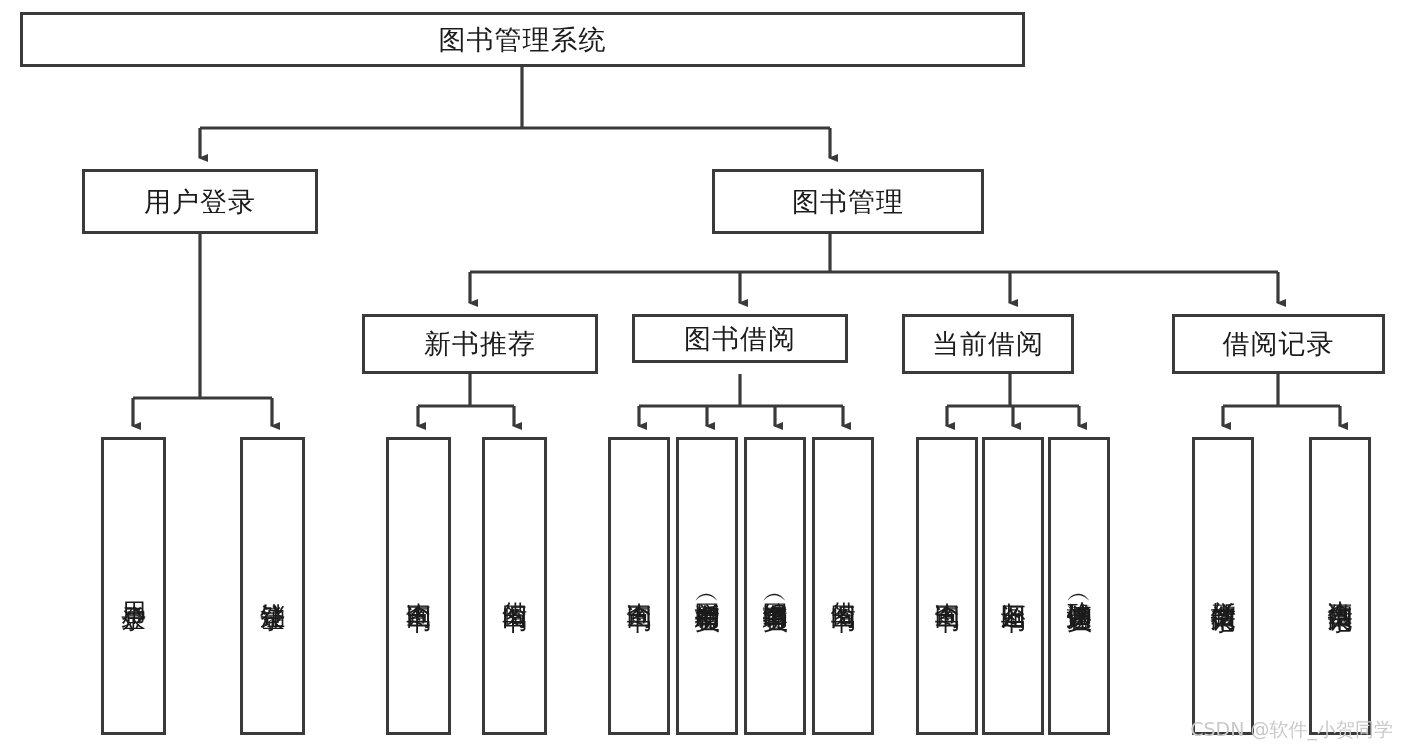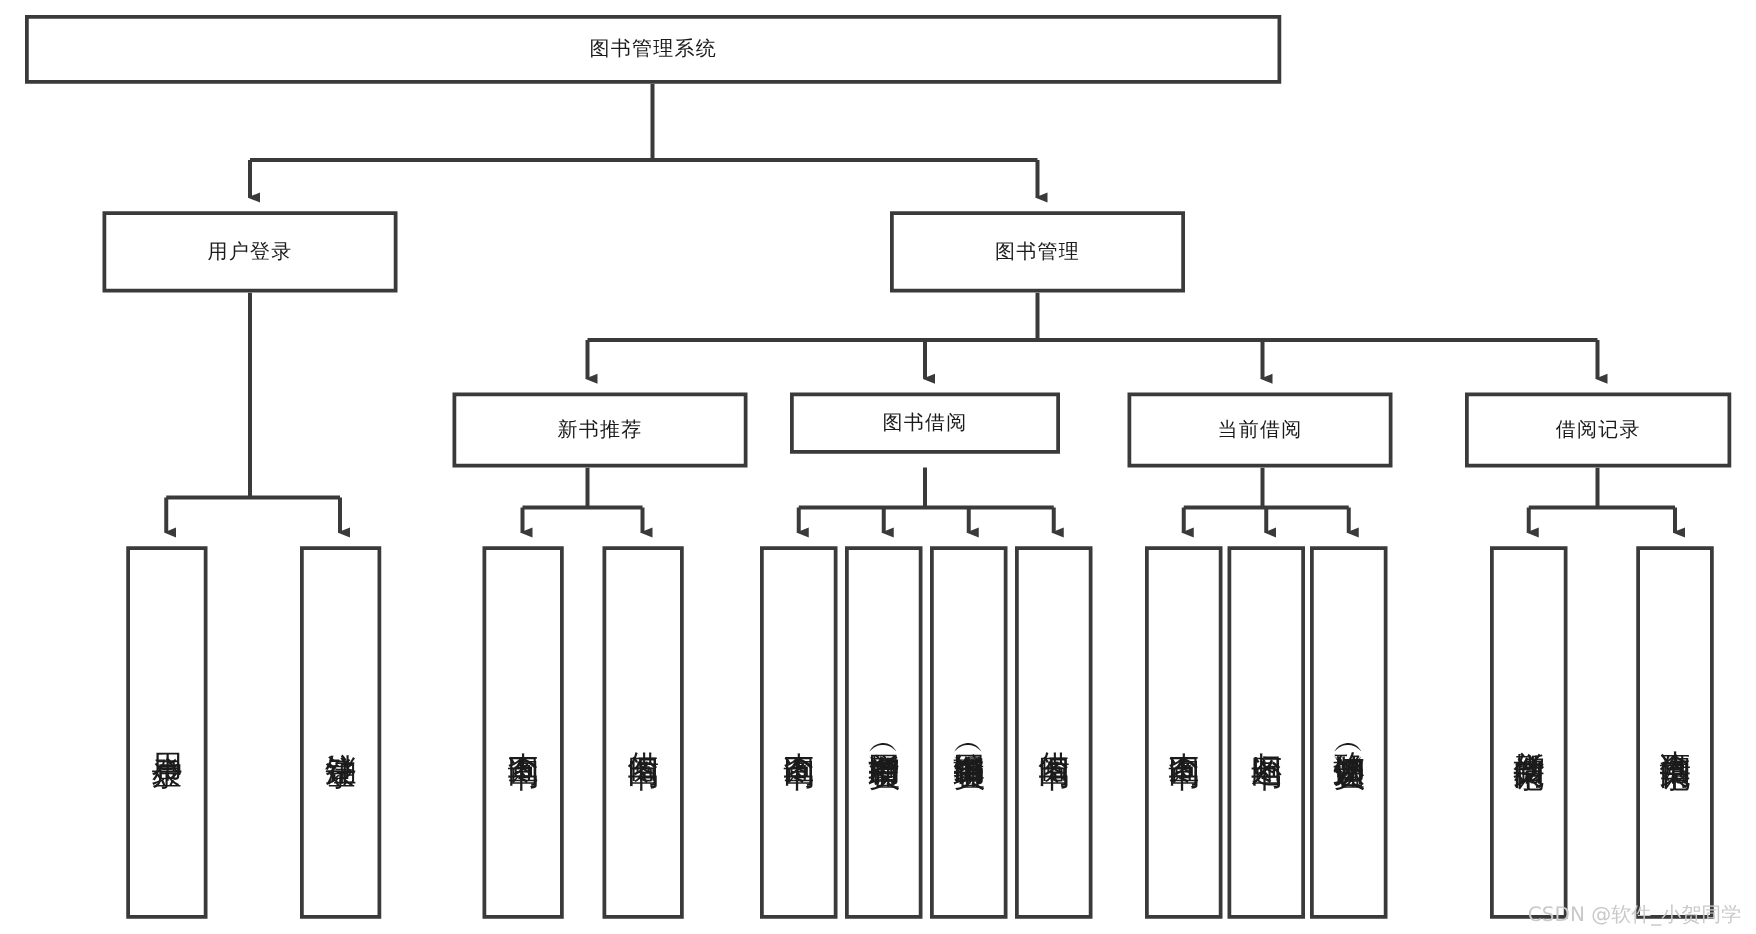--- a/index.html
+++ b/index.html
@@ -22,21 +22,21 @@
     box-sizing: border-box;
     border: 3px solid #3a3a3a;
     background: #ffffff;
     display: flex;
     align-items: center;
     justify-content: center;
     color: #1b1b1b;
     line-height: 1.18;
   }
   .node.h {
-    font-size: 16px;
+    font-size: 27px;
     letter-spacing: 1px;
   }
   .node.v {
     writing-mode: vertical-rl;
     text-orientation: upright;
     font-size: 25px;
     letter-spacing: 2px;
     padding: 6px 0;
     white-space: nowrap;
   }
@@ -48,21 +48,21 @@
     left: 0;
     top: 0;
     width: 1405px;
     height: 747px;
     pointer-events: none;
   }
   .watermark {
     position: absolute;
     right: 12px;
     bottom: 4px;
-    font-size: 16px;
+    font-size: 19px;
     color: #c9c9c9;
     white-space: nowrap;
     font-family: "DejaVu Sans", "Liberation Sans", sans-serif;
   }
 </style>
 </head>
 <body>
 
 <div id="canvas">
 
@@ -116,31 +116,31 @@
     </g>
   </svg>
 
   <div class="node h" style="left:20px; top:12px; width:1005px; height:55px;">
     <span>图书管理系统</span>
   </div>
 
   <div class="node h" style="left:82px; top:169px; width:236px; height:65px;">
     <span>用户登录</span>
   </div>
-  <div class="node h" style="left:712px; top:169px; width:236px; height:65px;">
+  <div class="node h" style="left:712px; top:169px; width:272px; height:65px;">
     <span>图书管理</span>
   </div>
 
   <div class="node h" style="left:362px; top:314px; width:236px; height:60px;">
     <span>新书推荐</span>
   </div>
   <div class="node h" style="left:632px; top:314px; width:216px; height:49px;">
     <span>图书借阅</span>
   </div>
-  <div class="node h" style="left:902px; top:314px; width:212px; height:60px;">
+  <div class="node h" style="left:902px; top:314px; width:172px; height:60px;">
     <span>当前借阅</span>
   </div>
   <div class="node h" style="left:1172px; top:314px; width:213px; height:60px;justify-content:center;">
     <span>借阅记录</span>
   </div>
 
   <div class="node v" style="left:101px; top:437px; width:65px; height:298px;">
     <span>用户登录</span>
   </div>
   <div class="node v" style="left:240px; top:437px; width:65px; height:298px;">

